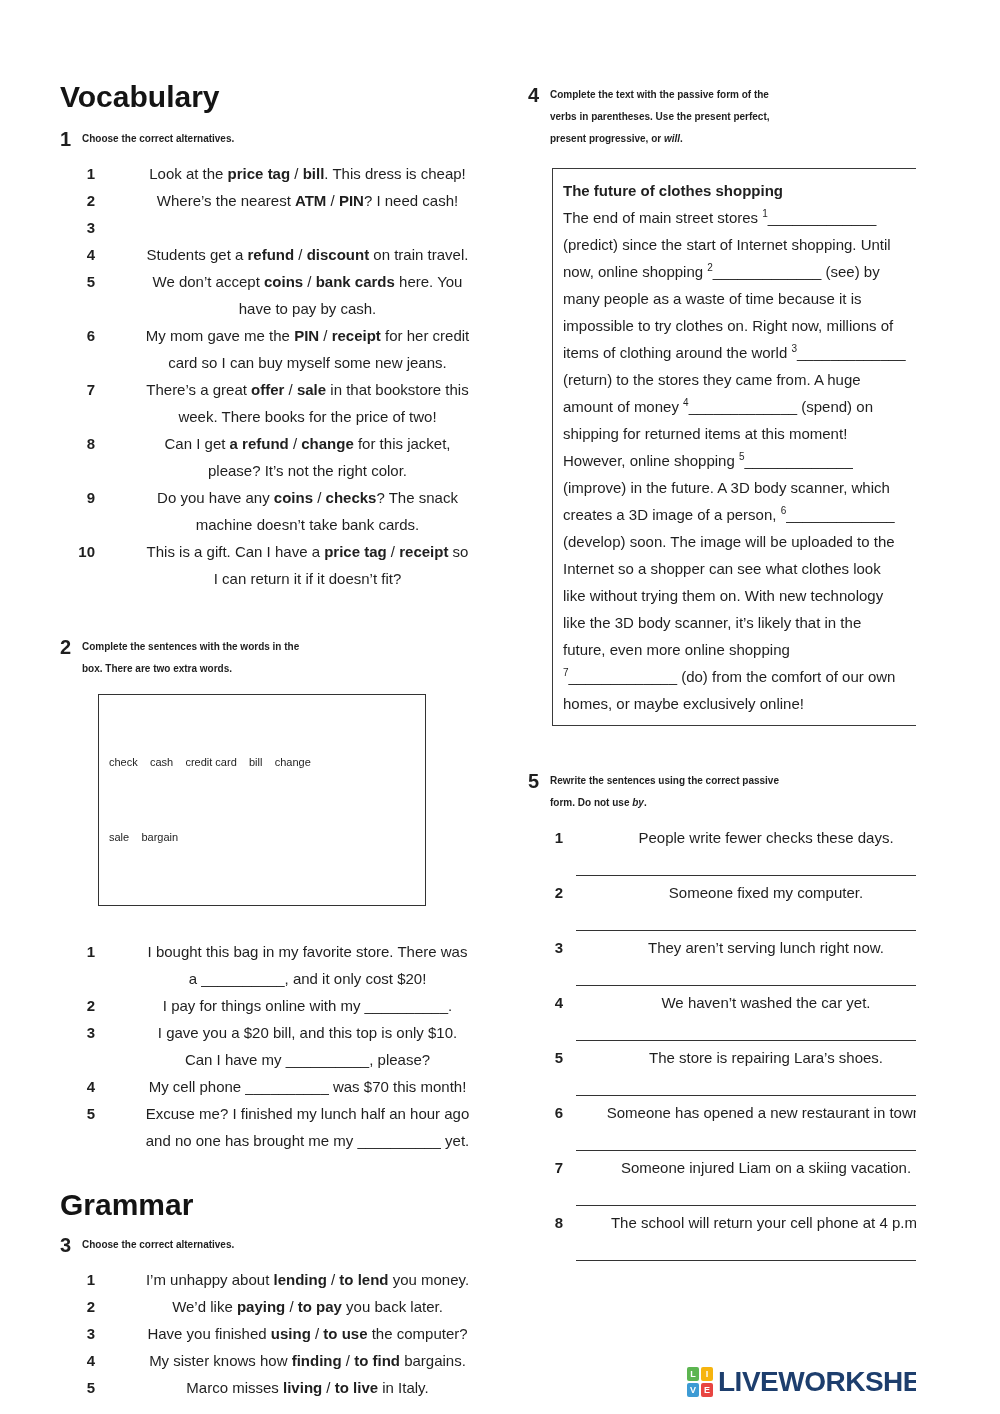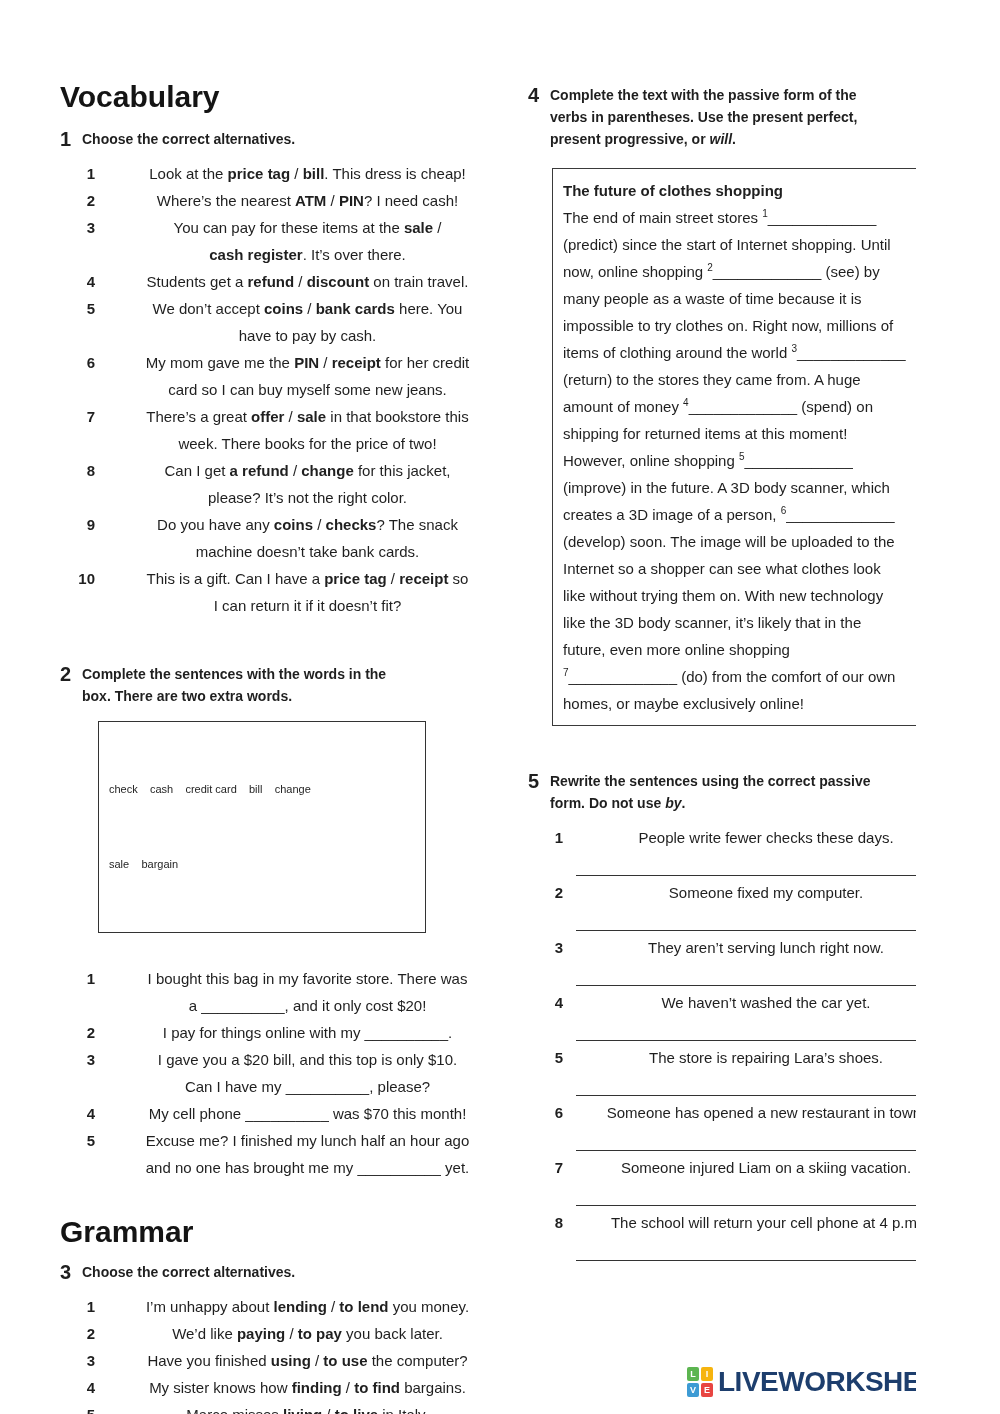--- a/index.html
+++ b/index.html
@@ -6,21 +6,21 @@
   .page{position:relative;width:916px;height:1414px;background:#ffffff;
         font-family:"Liberation Sans",sans-serif;color:#1f1f1f;overflow:hidden;}
   .col{position:absolute;}
   .col-left{left:60px;top:80px;width:447px;}
   .col-right{left:528px;top:84px;width:428px;}
   h1.section{font-size:30px;font-weight:700;margin:0 0 14px 0;color:#141414;letter-spacing:0;}
   h1.grammar{margin-top:34px;margin-bottom:12px;}
   .ex{margin:0;}
   .ex-header{display:flex;align-items:flex-start;margin:0 0 10px 0;}
   .ex-num{flex:none;width:22px;font-size:20px;font-weight:700;line-height:22px;}
-  .ex-instr{flex:1;font-size:14px;font-weight:700;line-height:22px;}
+  .ex-instr{flex:1;font-size:10px;font-weight:700;line-height:22px;}
   .items{margin:0;}
   .item{display:flex;font-size:15px;line-height:27px;}
   .item-num{flex:none;width:48px;box-sizing:border-box;padding-right:13px;text-align:right;font-weight:700;}
   .item-text{flex:1;text-align:center;}
   .b{font-weight:700;}
   .i{font-style:italic;text-align:right;}
   sup{font-size:10px;line-height:0;vertical-align:super;}
   .ex2{margin-top:44px;}
   .wordbox{margin:14px 0 0 38px;width:306px;border:1px solid #333;padding:5px 10px;
            font-size:11px;line-height:25px;white-space:pre-wrap;}
@@ -60,21 +60,20 @@
             <span class="item-text"><span>Look at the </span><span class="b">price tag</span><span> / </span><span class="b">bill</span><span>. This dress is cheap!</span></span>
           </div>
 
           <div class="item">
             <span class="item-num">2</span>
             <span class="item-text"><span>Where’s the nearest </span><span class="b">ATM</span><span> / </span><span class="b">PIN</span><span>? I need cash!</span></span>
           </div>
 
           <div class="item">
             <span class="item-num">3</span>
-            <span class="item-text"><span>You can pay for these items at the </span><span class="b">sale</span><span> /</span><br><span></span><span class="b">cash register</span><span>. It’s over there.</span></span>
           </div>
 
           <div class="item">
             <span class="item-num">4</span>
             <span class="item-text"><span>Students get a </span><span class="b">refund</span><span> / </span><span class="b">discount</span><span> on train travel.</span></span>
           </div>
 
           <div class="item">
             <span class="item-num">5</span>
             <span class="item-text"><span>We don’t accept </span><span class="b">coins</span><span> / </span><span class="b">bank cards</span><span> here. You</span><br><span>have to pay by cash.</span></span>

